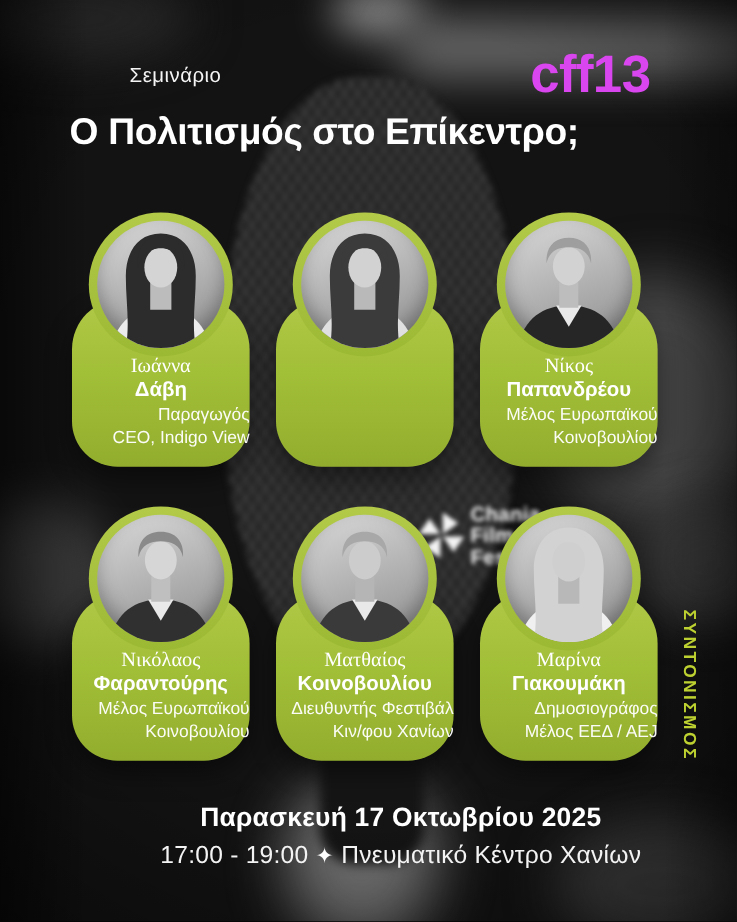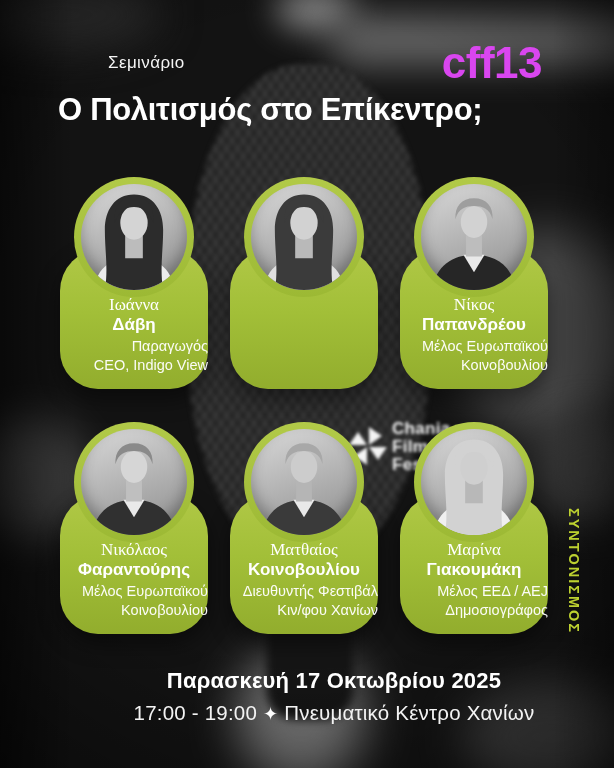--- a/index.html
+++ b/index.html
@@ -211,22 +211,22 @@
     <div class="photo-ring">
       <div class="photo">
         <svg style="--hair:#d2d2d2;--shirt:#f0f0f0;--skin:#cfcfcf;--skin2:#b8b8b8">
             <use href="#bust-female"></use>
           </svg>
       </div>
     </div>
     <div class="card-text">
       <div class="name1">Μαρίνα</div>
       <div class="name2">Γιακουμάκη</div>
+      <div class="role">Δημοσιογράφος</div>
       <div class="role">Μέλος ΕΕΔ / ΑΕJ</div>
-      <div class="role">Δημοσιογράφος</div>
     </div>
   </div>
 
   <div class="side-label">ΣΥΝΤΟΝΙΣΜΟΣ</div>
 
   <div class="footer">
     <div class="footer-date">Παρασκευή 17 Οκτωβρίου 2025</div>
     <div class="footer-line2">
       <span>17:00 - 19:00</span><span class="star">✦</span><span>Πνευματικό Κέντρο Χανίων</span>
     </div>

